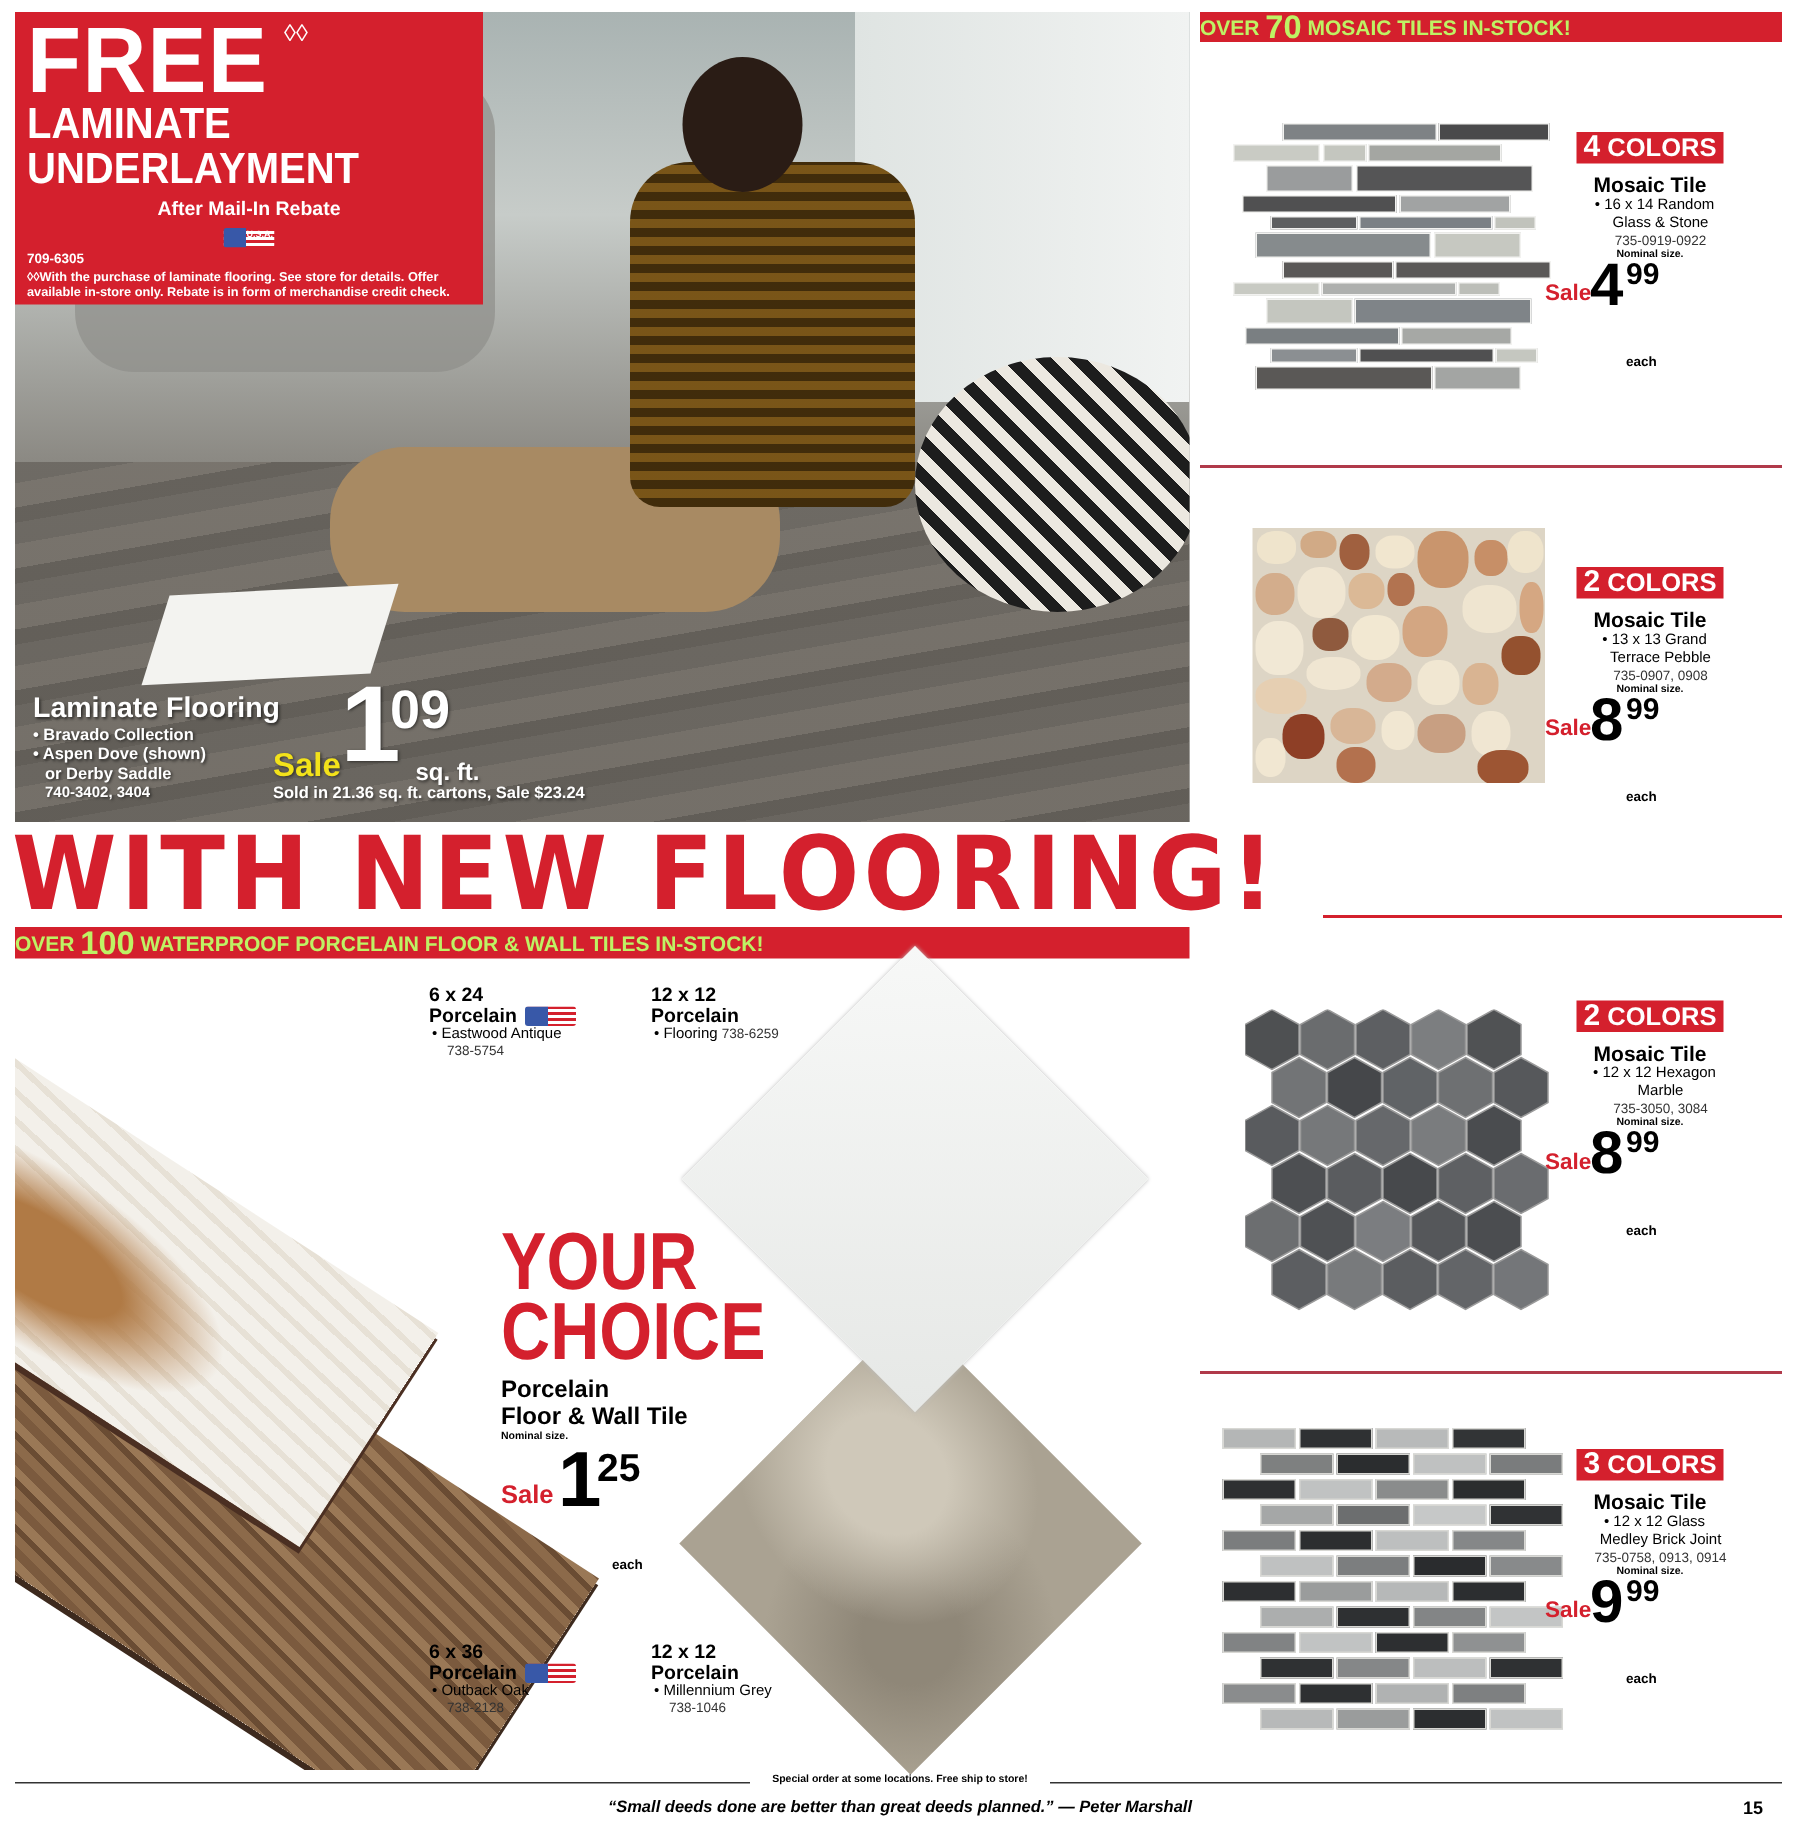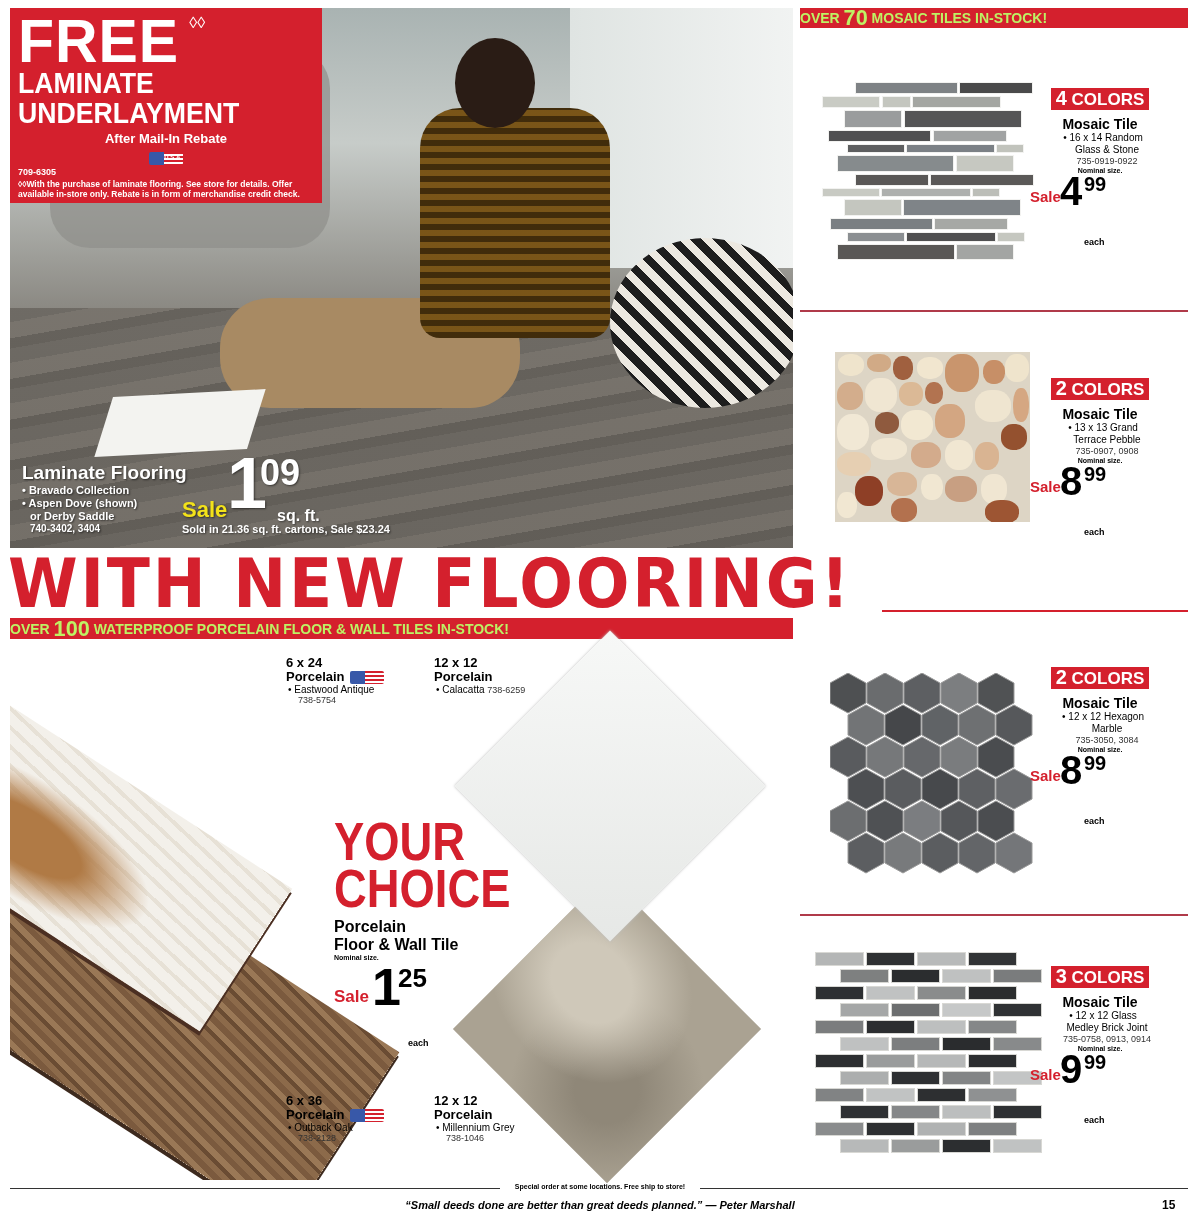--- a/index.html
+++ b/index.html
@@ -400,21 +400,21 @@
       <span class="flag"></span>
     </div>
   <div class="b">• Eastwood Antique</div>
   <div class="sku">738-5754</div>
 </div>
 <div class="pinfo" style="left:434px;top:656px">
   <div class="size">12 x 12</div>
   <div class="ptype">
       <span>Porcelain</span>
     </div>
-  <div class="b"><span>• Calacatta</span> <span style="font-size:9px;color:#333">738-6259</span></div>
+  <div class="b"><span>• Flooring</span> <span style="font-size:9px;color:#333">738-6259</span></div>
 </div>
 
 <div id="choice" class="abs">
   <div class="yc">YOUR</div>
   <div class="yc">CHOICE</div>
   <div class="t">Porcelain</div>
   <div class="t" style="margin-top:0">Floor &amp; Wall Tile</div>
   <div class="nom">Nominal size.</div>
   <div class="price">
     <span class="sale">Sale</span>

